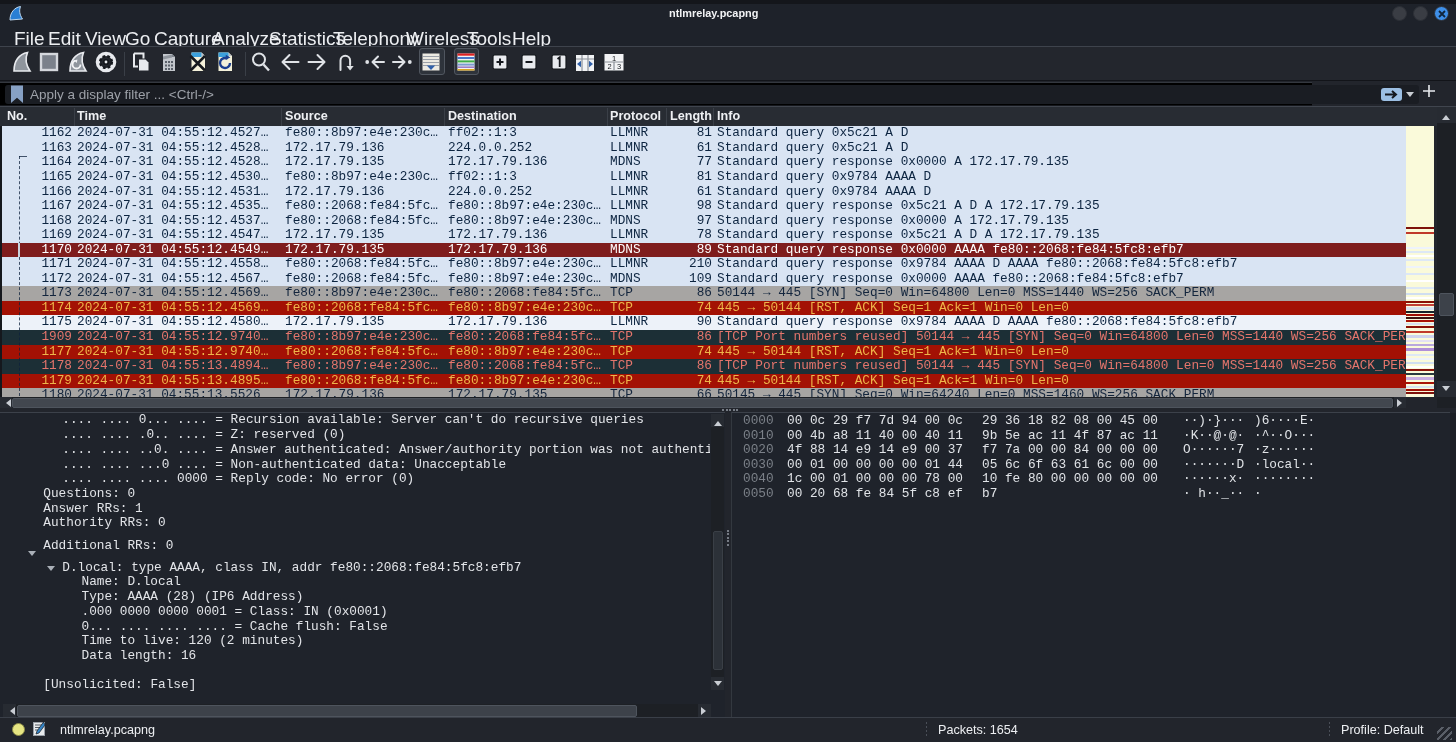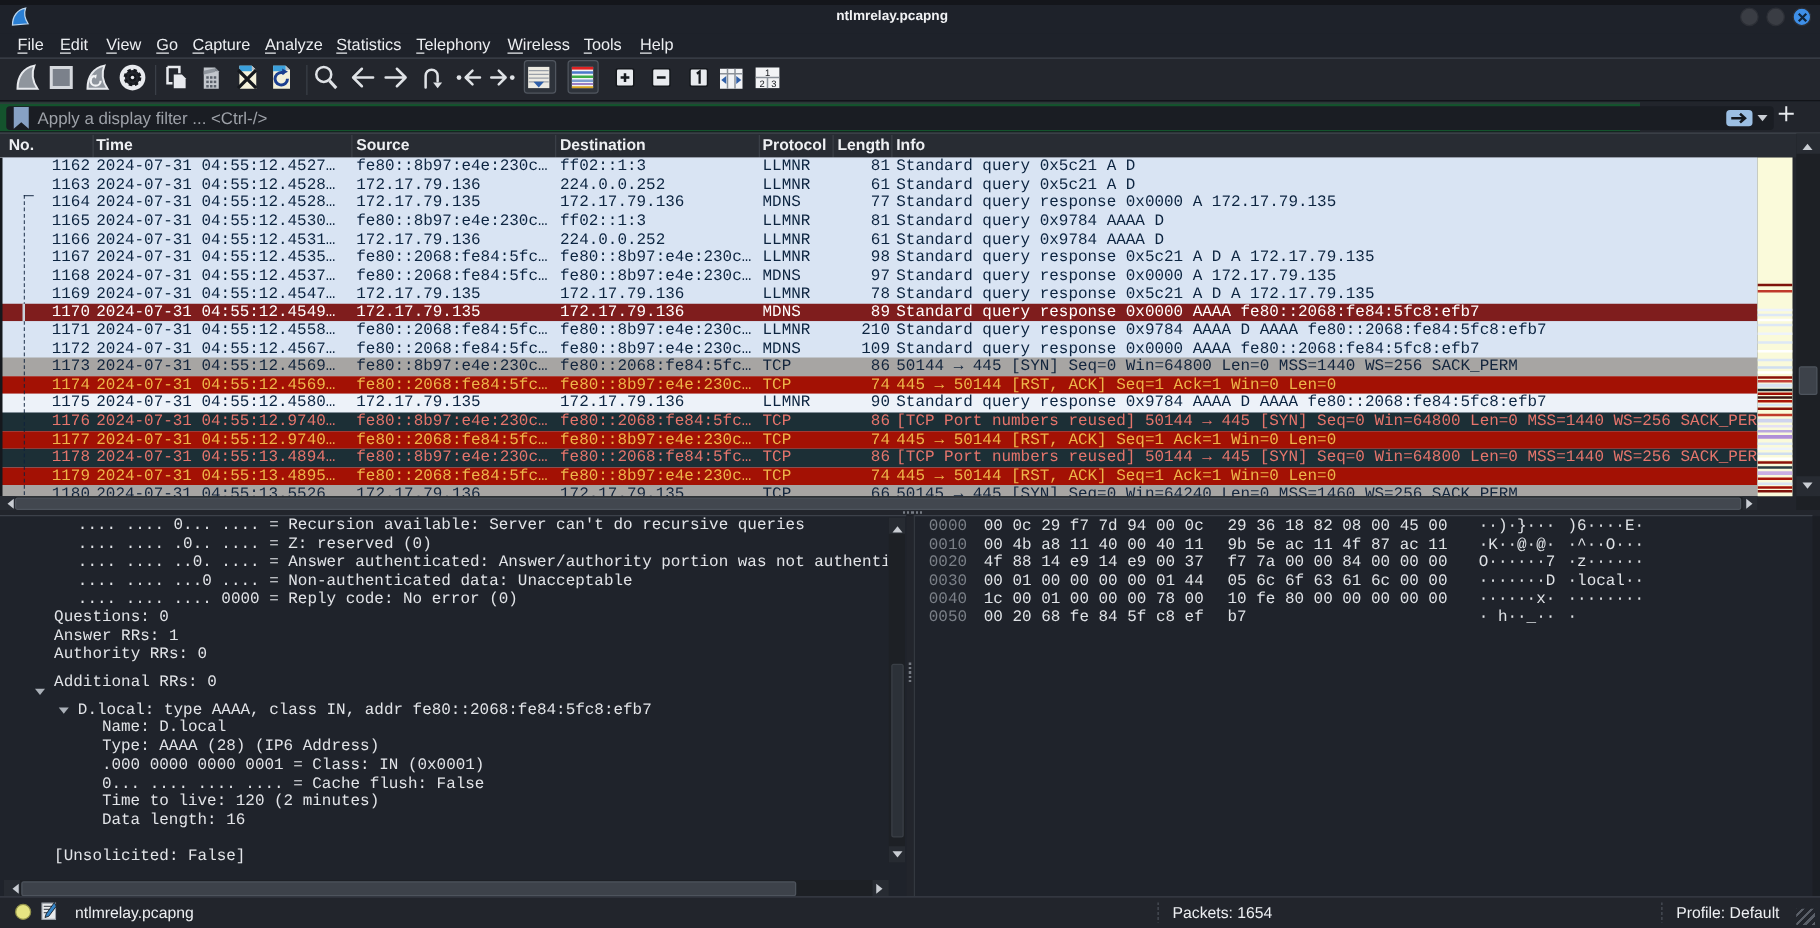--- a/index.html
+++ b/index.html
@@ -5,27 +5,27 @@
 html,body{width:1456px;height:742px;overflow:hidden;background:#22252c;
  font-family:"Liberation Sans",sans-serif}
 #app{position:absolute;inset:0;width:1456px;height:742px}
 .abs{position:absolute}
 
 #titlebar{position:absolute;left:0;top:0;width:1456px;height:27px;background:#1e222a}
 #titlebar .shade{position:absolute;left:0;top:0;width:100%;height:4px;background:#14161b}
 #title{position:absolute;left:669px;top:7px;width:150px;color:#f2f3f5;font-size:10.9px;font-weight:bold}
 .wbtn{position:absolute;top:5.5px;width:15px;height:15px;border-radius:50%;background:#3a3d44;border:1px solid #2c2f36}
 #menubar{position:absolute;left:0;top:27px;width:1456px;height:19px;background:#1e222a}
-.mi{position:absolute;top:0.5px;color:#eceef1;font-size:13px}
+.mi{position:absolute;top:0.5px;color:#eceef1;font-size:19px}
 .mi u{text-decoration-thickness:1px;text-underline-offset:2px}
 #toolbar{position:absolute;left:0;top:46px;width:1456px;height:35px;background:#23262d;border-top:1px solid #3e434c;border-bottom:1px solid #121419}
 .tbtn{position:absolute;top:3px;width:28px;height:28px;border-radius:3px}
 .pressed{background:#2e333b;border:1px solid #50565f}
 
-#filterbar{position:absolute;left:0;top:82px;width:1312px;height:24px;background:#14532d;border-top:1px solid #34383f;border-bottom:1px solid #15171c}
+#filterbar{position:absolute;left:0;top:82px;width:1312px;height:24px;background:#000000;border-top:1px solid #34383f;border-bottom:1px solid #15171c}
 #finput{position:absolute;left:5px;top:2px;width:1414px;height:19px;background:#1a1d23;border-radius:3px}
 #fph{position:absolute;left:30px;top:3.5px;color:#9da1a8;font-size:13.5px}
 #fgo{position:absolute;left:1381px;top:4.5px;width:21px;height:13px;background:#9cbfe3;border-radius:3px}
 #fplus{position:absolute;left:1422px;top:1px;width:14px;height:14px}
 
 #header{position:absolute;left:0;top:106px;width:1456px;height:20px;background:#282c33;border-top:1px solid #40454e;color:#eef0f3;font-size:12.6px;font-weight:bold}
 #header span{position:absolute;top:2px}
 #header i{position:absolute;top:1px;width:1px;height:18px;background:#3a3f47}
 #rows{position:absolute;left:0;top:126px;width:1406px;height:271px;overflow:hidden;background:#d9e4f3;font-family:"Liberation Mono",monospace;font-size:12.75px}
 .prow{position:absolute;left:0;width:1406px;height:14.55px;line-height:14.55px;white-space:pre}
@@ -257,21 +257,21 @@
 <div class="prow lt" style="top:58.5px"><span class="c0">1166</span><span class="c1">2024-07-31 04:55:12.4531…</span><span class="c2">172.17.79.136</span><span class="c3">224.0.0.252</span><span class="c4">LLMNR</span><span class="c5">61</span><span class="c6">Standard query 0x9784 AAAA D</span></div>
 <div class="prow lt" style="top:73.0px"><span class="c0">1167</span><span class="c1">2024-07-31 04:55:12.4535…</span><span class="c2">fe80::2068:fe84:5fc…</span><span class="c3">fe80::8b97:e4e:230c…</span><span class="c4">LLMNR</span><span class="c5">98</span><span class="c6">Standard query response 0x5c21 A D A 172.17.79.135</span></div>
 <div class="prow lt" style="top:87.6px"><span class="c0">1168</span><span class="c1">2024-07-31 04:55:12.4537…</span><span class="c2">fe80::2068:fe84:5fc…</span><span class="c3">fe80::8b97:e4e:230c…</span><span class="c4">MDNS</span><span class="c5">97</span><span class="c6">Standard query response 0x0000 A 172.17.79.135</span></div>
 <div class="prow lt" style="top:102.2px"><span class="c0">1169</span><span class="c1">2024-07-31 04:55:12.4547…</span><span class="c2">172.17.79.135</span><span class="c3">172.17.79.136</span><span class="c4">LLMNR</span><span class="c5">78</span><span class="c6">Standard query response 0x5c21 A D A 172.17.79.135</span></div>
 <div class="prow sel" style="top:116.7px"><span class="c0">1170</span><span class="c1">2024-07-31 04:55:12.4549…</span><span class="c2">172.17.79.135</span><span class="c3">172.17.79.136</span><span class="c4">MDNS</span><span class="c5">89</span><span class="c6">Standard query response 0x0000 AAAA fe80::2068:fe84:5fc8:efb7</span></div>
 <div class="prow lt" style="top:131.2px"><span class="c0">1171</span><span class="c1">2024-07-31 04:55:12.4558…</span><span class="c2">fe80::2068:fe84:5fc…</span><span class="c3">fe80::8b97:e4e:230c…</span><span class="c4">LLMNR</span><span class="c5">210</span><span class="c6">Standard query response 0x9784 AAAA D AAAA fe80::2068:fe84:5fc8:efb7</span></div>
 <div class="prow lt" style="top:145.8px"><span class="c0">1172</span><span class="c1">2024-07-31 04:55:12.4567…</span><span class="c2">fe80::2068:fe84:5fc…</span><span class="c3">fe80::8b97:e4e:230c…</span><span class="c4">MDNS</span><span class="c5">109</span><span class="c6">Standard query response 0x0000 AAAA fe80::2068:fe84:5fc8:efb7</span></div>
 <div class="prow gy" style="top:160.4px"><span class="c0">1173</span><span class="c1">2024-07-31 04:55:12.4569…</span><span class="c2">fe80::8b97:e4e:230c…</span><span class="c3">fe80::2068:fe84:5fc…</span><span class="c4">TCP</span><span class="c5">86</span><span class="c6">50144 → 445 [SYN] Seq=0 Win=64800 Len=0 MSS=1440 WS=256 SACK_PERM</span></div>
 <div class="prow rd" style="top:174.9px"><span class="c0">1174</span><span class="c1">2024-07-31 04:55:12.4569…</span><span class="c2">fe80::2068:fe84:5fc…</span><span class="c3">fe80::8b97:e4e:230c…</span><span class="c4">TCP</span><span class="c5">74</span><span class="c6">445 → 50144 [RST, ACK] Seq=1 Ack=1 Win=0 Len=0</span></div>
 <div class="prow wt" style="top:189.4px"><span class="c0">1175</span><span class="c1">2024-07-31 04:55:12.4580…</span><span class="c2">172.17.79.135</span><span class="c3">172.17.79.136</span><span class="c4">LLMNR</span><span class="c5">90</span><span class="c6">Standard query response 0x9784 AAAA D AAAA fe80::2068:fe84:5fc8:efb7</span></div>
-<div class="prow sl" style="top:204.0px"><span class="c0">1176</span><span class="c1">2024-07-31 04:55:12.9740…</span><span class="c2">fe80::8b97:e4e:230c…</span><span class="c3">fe80::2068:fe84:5fc…</span><span class="c4">TCP</span><span class="c5">86</span><span class="c6">[TCP Port numbers reused] 50144 → 445 [SYN] Seq=0 Win=64800 Len=0 MSS=1440 WS=256 SACK_PERM</span></div>
+<div class="prow sl" style="top:204.0px"><span class="c0">1909</span><span class="c1">2024-07-31 04:55:12.9740…</span><span class="c2">fe80::8b97:e4e:230c…</span><span class="c3">fe80::2068:fe84:5fc…</span><span class="c4">TCP</span><span class="c5">86</span><span class="c6">[TCP Port numbers reused] 50144 → 445 [SYN] Seq=0 Win=64800 Len=0 MSS=1440 WS=256 SACK_PERM</span></div>
 <div class="prow rd" style="top:218.6px"><span class="c0">1177</span><span class="c1">2024-07-31 04:55:12.9740…</span><span class="c2">fe80::2068:fe84:5fc…</span><span class="c3">fe80::8b97:e4e:230c…</span><span class="c4">TCP</span><span class="c5">74</span><span class="c6">445 → 50144 [RST, ACK] Seq=1 Ack=1 Win=0 Len=0</span></div>
 <div class="prow sl" style="top:233.1px"><span class="c0">1178</span><span class="c1">2024-07-31 04:55:13.4894…</span><span class="c2">fe80::8b97:e4e:230c…</span><span class="c3">fe80::2068:fe84:5fc…</span><span class="c4">TCP</span><span class="c5">86</span><span class="c6">[TCP Port numbers reused] 50144 → 445 [SYN] Seq=0 Win=64800 Len=0 MSS=1440 WS=256 SACK_PERM</span></div>
 <div class="prow rd" style="top:247.7px"><span class="c0">1179</span><span class="c1">2024-07-31 04:55:13.4895…</span><span class="c2">fe80::2068:fe84:5fc…</span><span class="c3">fe80::8b97:e4e:230c…</span><span class="c4">TCP</span><span class="c5">74</span><span class="c6">445 → 50144 [RST, ACK] Seq=1 Ack=1 Win=0 Len=0</span></div>
 <div class="prow gy" style="top:262.2px"><span class="c0">1180</span><span class="c1">2024-07-31 04:55:13.5526</span><span class="c2">172.17.79.136</span><span class="c3">172.17.79.135</span><span class="c4">TCP</span><span class="c5">66</span><span class="c6">50145 → 445 [SYN] Seq=0 Win=64240 Len=0 MSS=1460 WS=256 SACK_PERM</span></div>
 <div id="relline"></div>
       <div id="reltick"></div>
       <div id="selmark"></div>
       <div style="position:absolute;left:0;top:0;width:2px;height:271px;background:#15181d"></div>
 </div>
 

